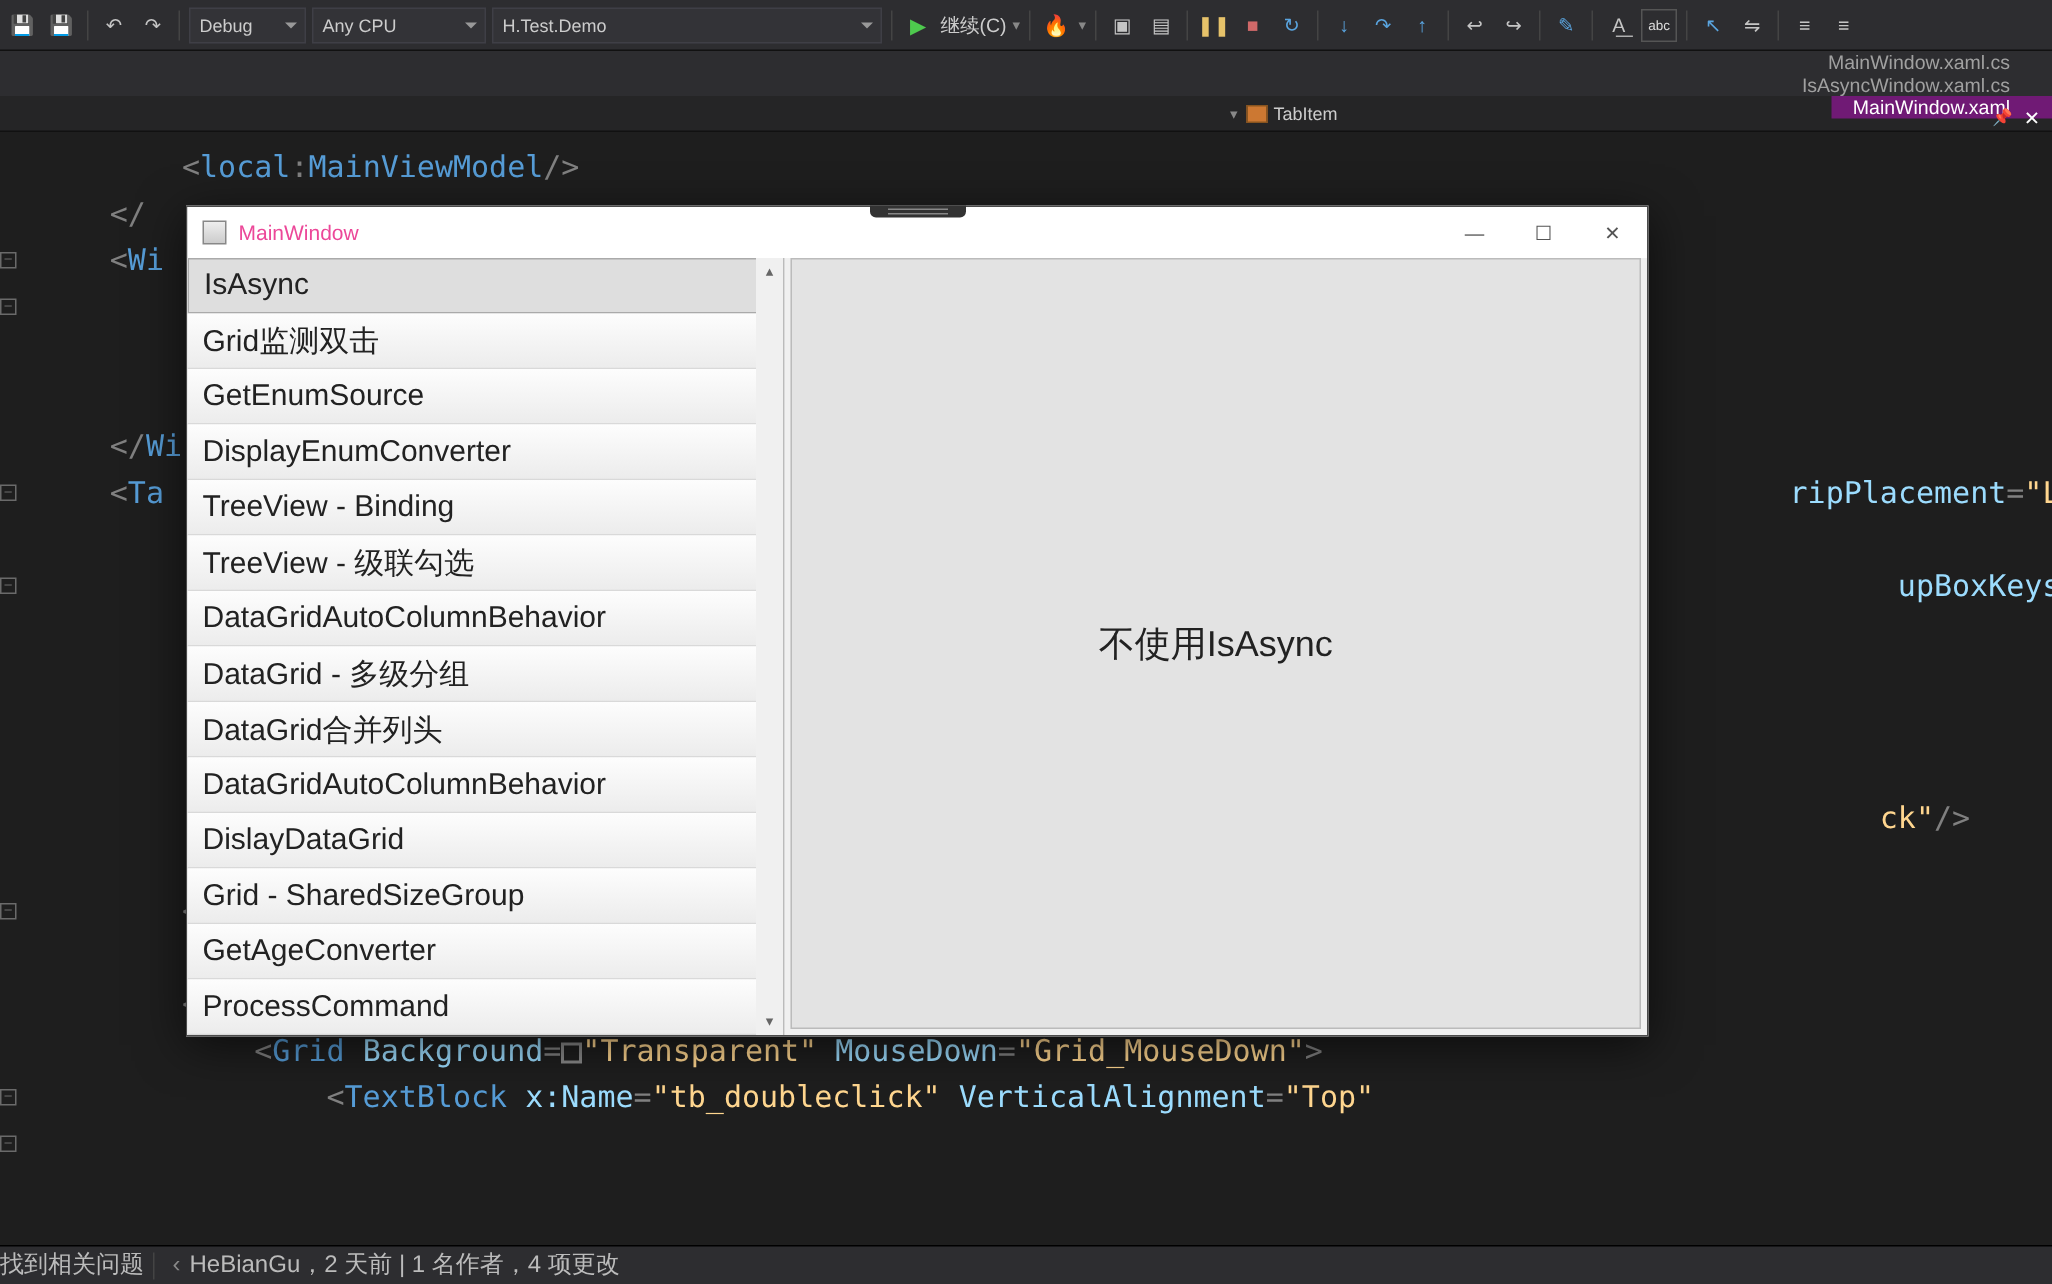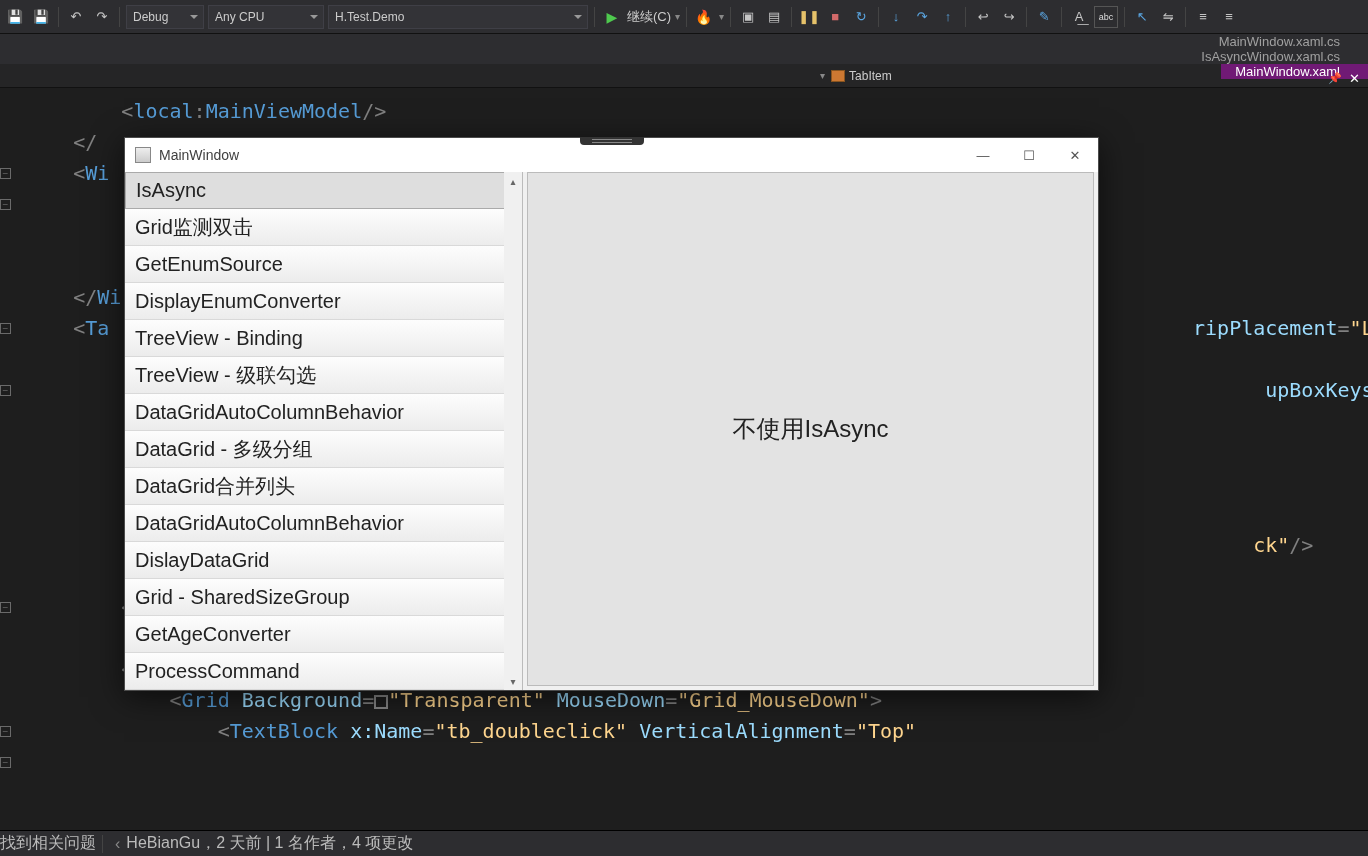--- a/index.html
+++ b/index.html
@@ -178,21 +178,21 @@
   background: #fff;
   display: flex;
   align-items: center;
 }
 .app-icon {
   width: 16px; height: 16px;
   margin: 0 8px 0 10px;
   border: 1px solid #888;
   background: linear-gradient(#eee,#ccc);
 }
-.app-title { color: #404040; font-size: 14px; }
+.app-title { color: #ec4899; font-size: 14px; }
 .win-btns { margin-left: auto; display: flex; height: 100%; }
 .win-btn {
   width: 46px; height: 100%;
   display: flex; align-items: center; justify-content: center;
   color: #555;
 }
 .debug-handle {
   position: absolute;
   top: -1px; left: 50%;
   margin-left: -32px;

